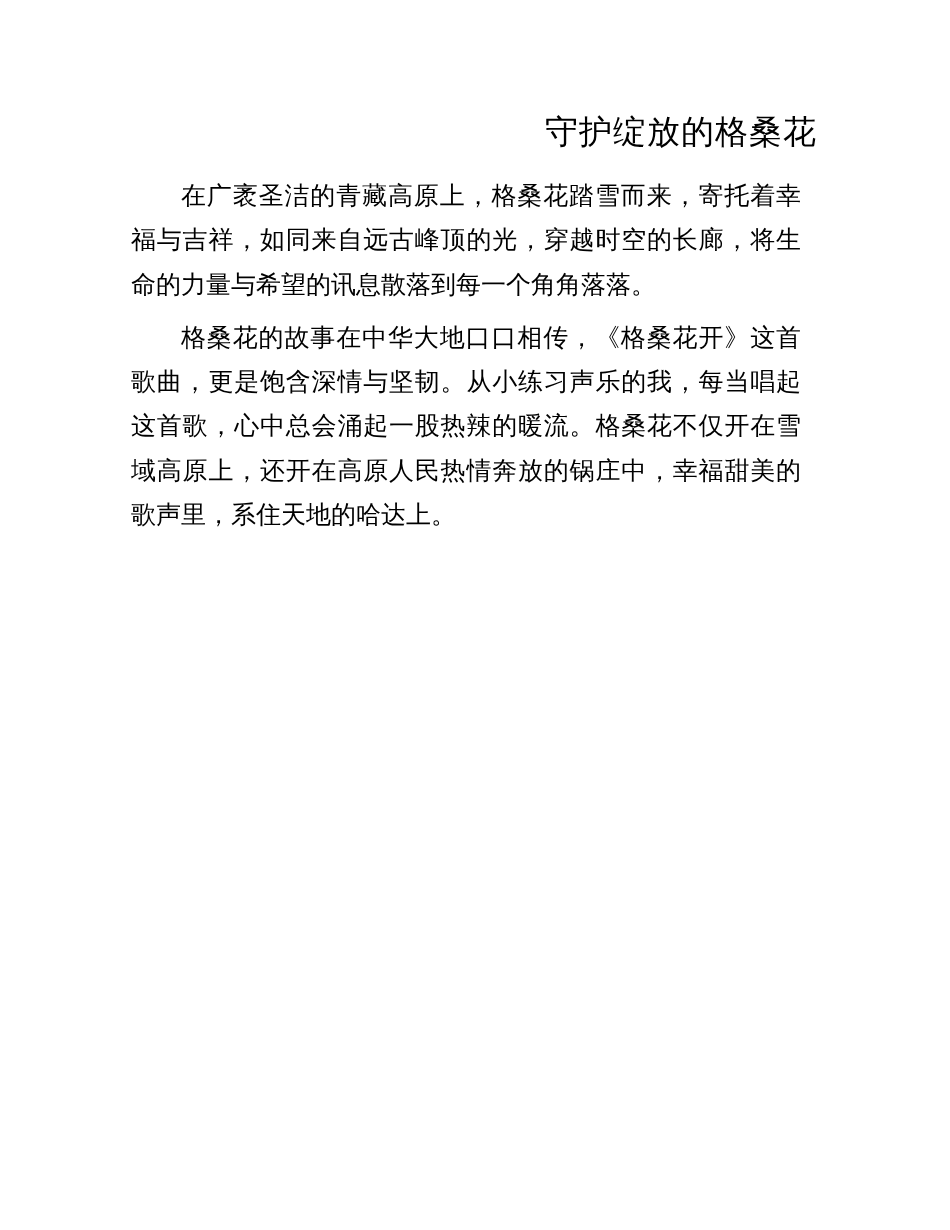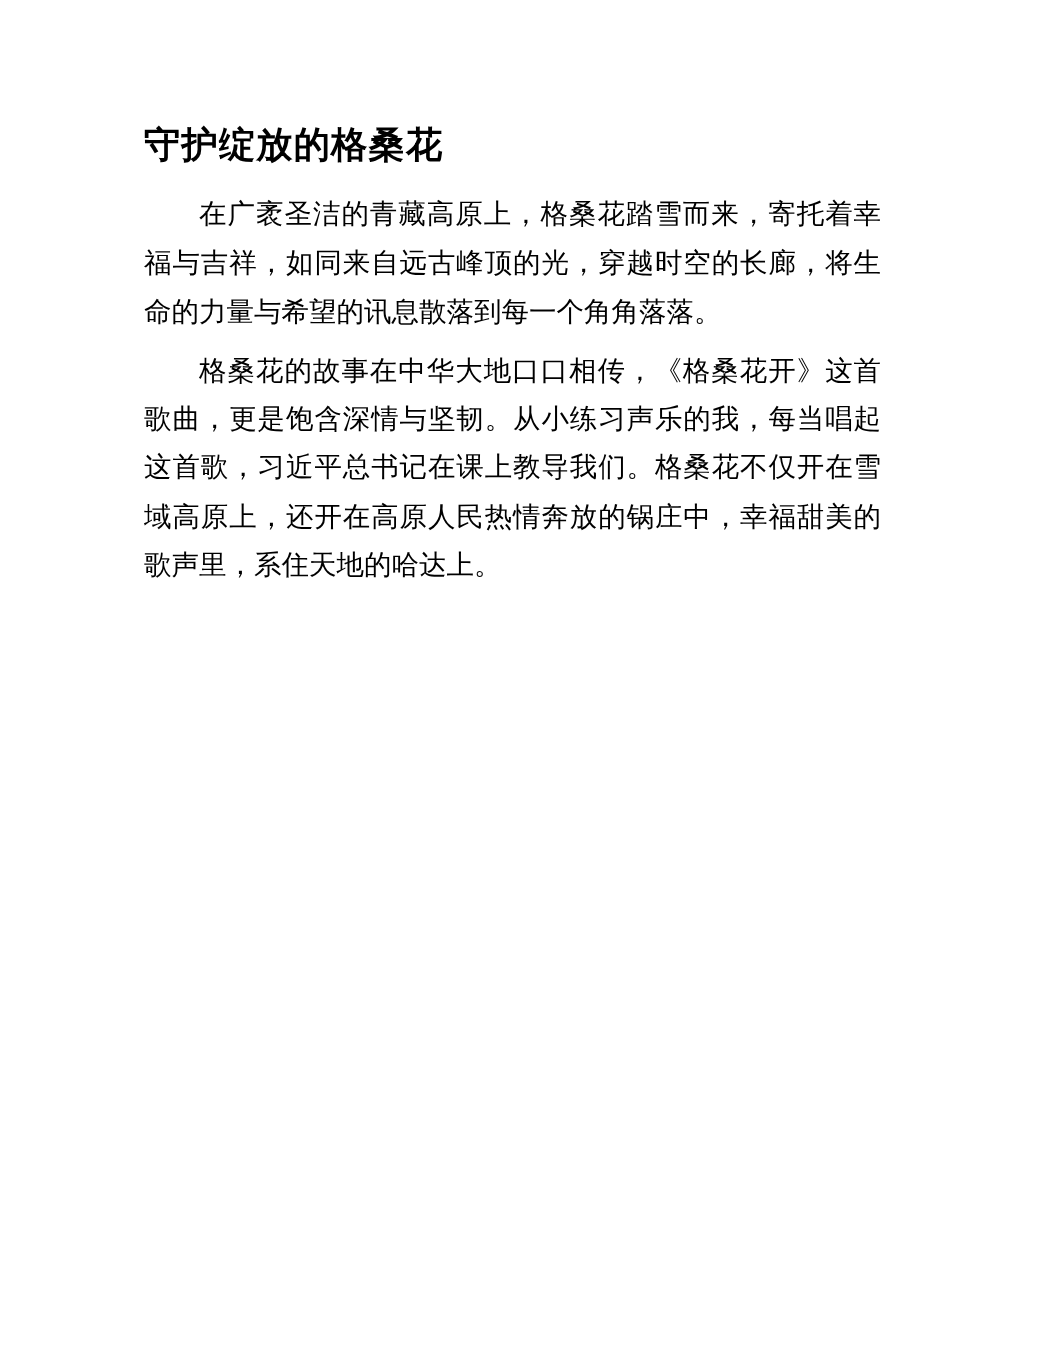--- a/index.html
+++ b/index.html
@@ -20,36 +20,36 @@
     font-family: "Liberation Sans", sans-serif;
     color: #000000;
   }
   .content {
     padding: 108px 133px 0 131px;
   }
   .doc-title {
     margin: 0 0 18px 0;
     font-size: 33px;
     line-height: 47px;
-    font-weight: bold;
-    text-align: left;
+    font-weight: normal;
+    text-align: right;
     letter-spacing: 1px;
   }
   .doc-paragraph {
     margin: 0 16px 9px 0;
     font-size: 25px;
     line-height: 44.3px;
     text-align: justify;
     text-justify: inter-ideograph;
     text-indent: 2em;
     word-break: break-all;
   }
 </style>
 </head>
 <body>
 
 <div class="page">
   <div class="content">
     <h1 class="doc-title">守护绽放的格桑花</h1>
     <p class="doc-paragraph">在广袤圣洁的青藏高原上，格桑花踏雪而来，寄托着幸福与吉祥，如同来自远古峰顶的光，穿越时空的长廊，将生命的力量与希望的讯息散落到每一个角角落落。</p>
-    <p class="doc-paragraph">格桑花的故事在中华大地口口相传，《格桑花开》这首歌曲，更是饱含深情与坚韧。从小练习声乐的我，每当唱起这首歌，习近平总书记在课上教导我们。格桑花不仅开在雪域高原上，还开在高原人民热情奔放的锅庄中，幸福甜美的歌声里，系住天地的哈达上。</p>
+    <p class="doc-paragraph">格桑花的故事在中华大地口口相传，《格桑花开》这首歌曲，更是饱含深情与坚韧。从小练习声乐的我，每当唱起这首歌，心中总会涌起一股热辣的暖流。格桑花不仅开在雪域高原上，还开在高原人民热情奔放的锅庄中，幸福甜美的歌声里，系住天地的哈达上。</p>
   </div>
 </div>
 
 </body></html>

